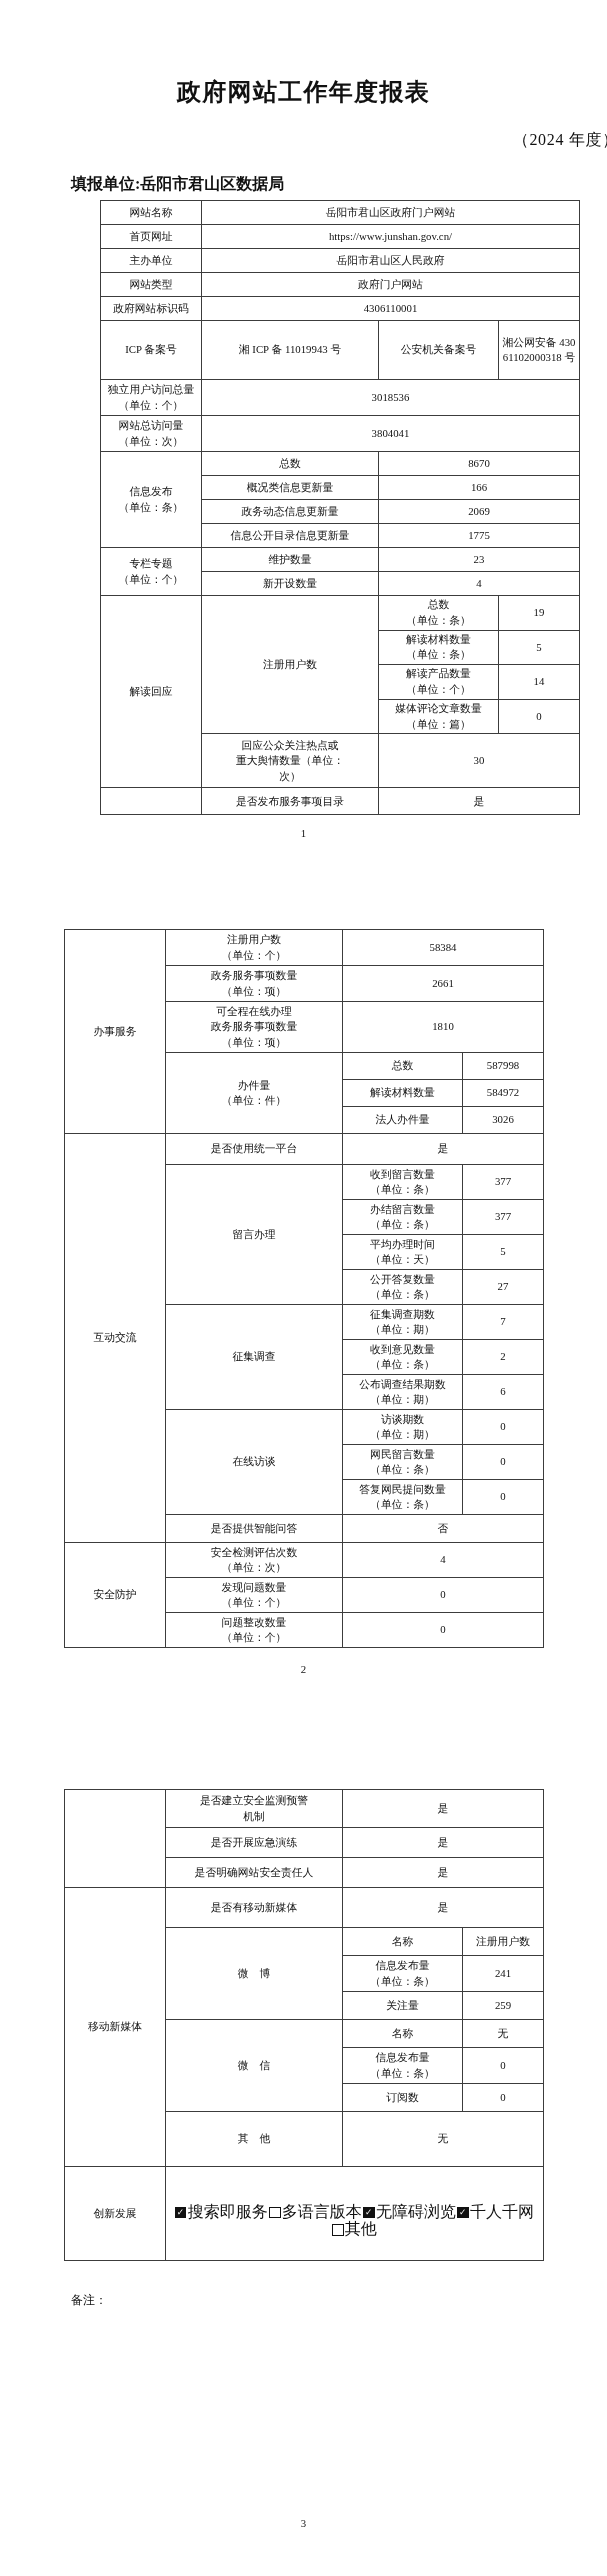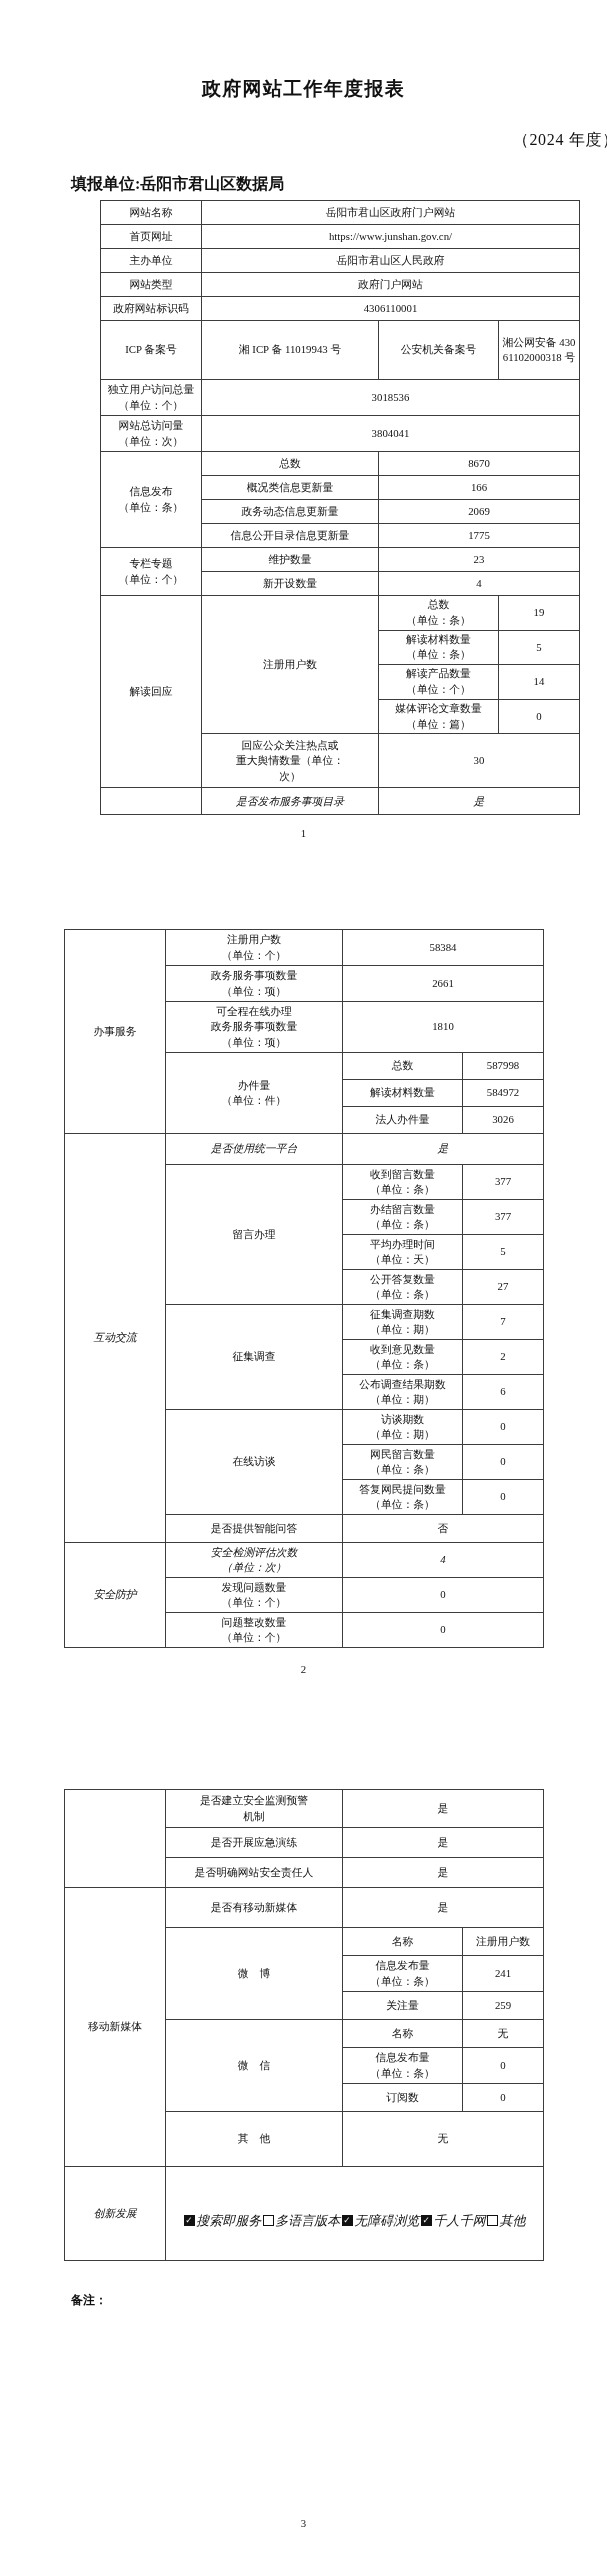--- a/index.html
+++ b/index.html
@@ -1,37 +1,37 @@
 <!DOCTYPE html>
 <html style="font-size:10.8px"><head>
 <meta charset="utf-8">
 <style>
   html,body{margin:0;padding:0;background:#fff;}
   .sheet{position:relative;width:607px;height:2576px;background:#fff;overflow:hidden;
          font-family:"Liberation Serif","DejaVu Serif",serif;color:#111;}
   .doc-title{position:absolute;top:76px;left:0;width:100%;text-align:center;
-             font-size:19px;font-weight:bold;letter-spacing:1.3px;}
+             font-size:24px;font-weight:bold;letter-spacing:1.3px;}
   .doc-subtitle{position:absolute;top:130px;left:12px;width:100%;text-align:right;
                 font-size:16px;letter-spacing:0.7px;}
   .filing-unit{position:absolute;top:174px;left:71px;font-size:16px;font-weight:bold;}
-  .notes-label{position:absolute;top:2292px;left:71px;font-size:12px;font-weight:bold;}
+  .notes-label{position:absolute;top:2292px;left:71px;font-size:12px;font-weight:normal;}
   .pagenum{position:absolute;left:0;width:100%;text-align:center;font-size:10.8px;}
   #pg1{top:827px;} #pg2{top:1663px;} #pg3{top:2517px;}
   table.rpt{position:absolute;left:64px;width:479px;border-collapse:collapse;table-layout:fixed;}
   #t1{top:200px;margin-left:36px;} #t2{top:929px;} #t3{top:1789px;}
   .rpt td{border:0.7px solid #3c3c3c;text-align:center;vertical-align:middle;
           font-size:10.8px;line-height:15.5px;padding:1.3px 2.7px;white-space:pre-line;}
   .rpt{border:1.3px solid #3c3c3c;}
-  td.sec-top{border-top:1.3px solid #3c3c3c;font-style:italic;}
+  td.sec-top{border-top:1.3px solid #3c3c3c;}
   td.brk{word-break:break-all;}
   tr.h40{height:27px}tr.h42{height:28px}tr.h44{height:30px}tr.h46{height:31px}
   tr.h48{height:32px}tr.h52{height:35px}tr.h54{height:36px}tr.h56{height:38px}
   tr.h60{height:40px}tr.h76{height:51px}tr.h80{height:54px}tr.h82{height:55px}
   tr.h88{height:59px}tr.h140{height:94px}tr.h36{height:24px}
-  .cb{display:inline-block;margin:0 0.7px;font-size:13px;}
+  .cb{display:inline-block;margin:0 0.7px;font-size:16px;}
   .cb-box{display:inline-block;width:9.4px;height:9.4px;border:1.3px solid #111;
           vertical-align:-1.3px;margin-right:1.3px;position:relative;background:#fff;}
   .cb[data-checked="true"] .cb-box{background:#111;}
   .cb[data-checked="true"] .cb-box::after{content:"✓";position:absolute;left:0.7px;top:-2.7px;
           color:#fff;font-size:8.8px;font-weight:bold;font-family:"DejaVu Sans",sans-serif;}
 </style>
 </head>
 <body>
 
 <div class="sheet">

